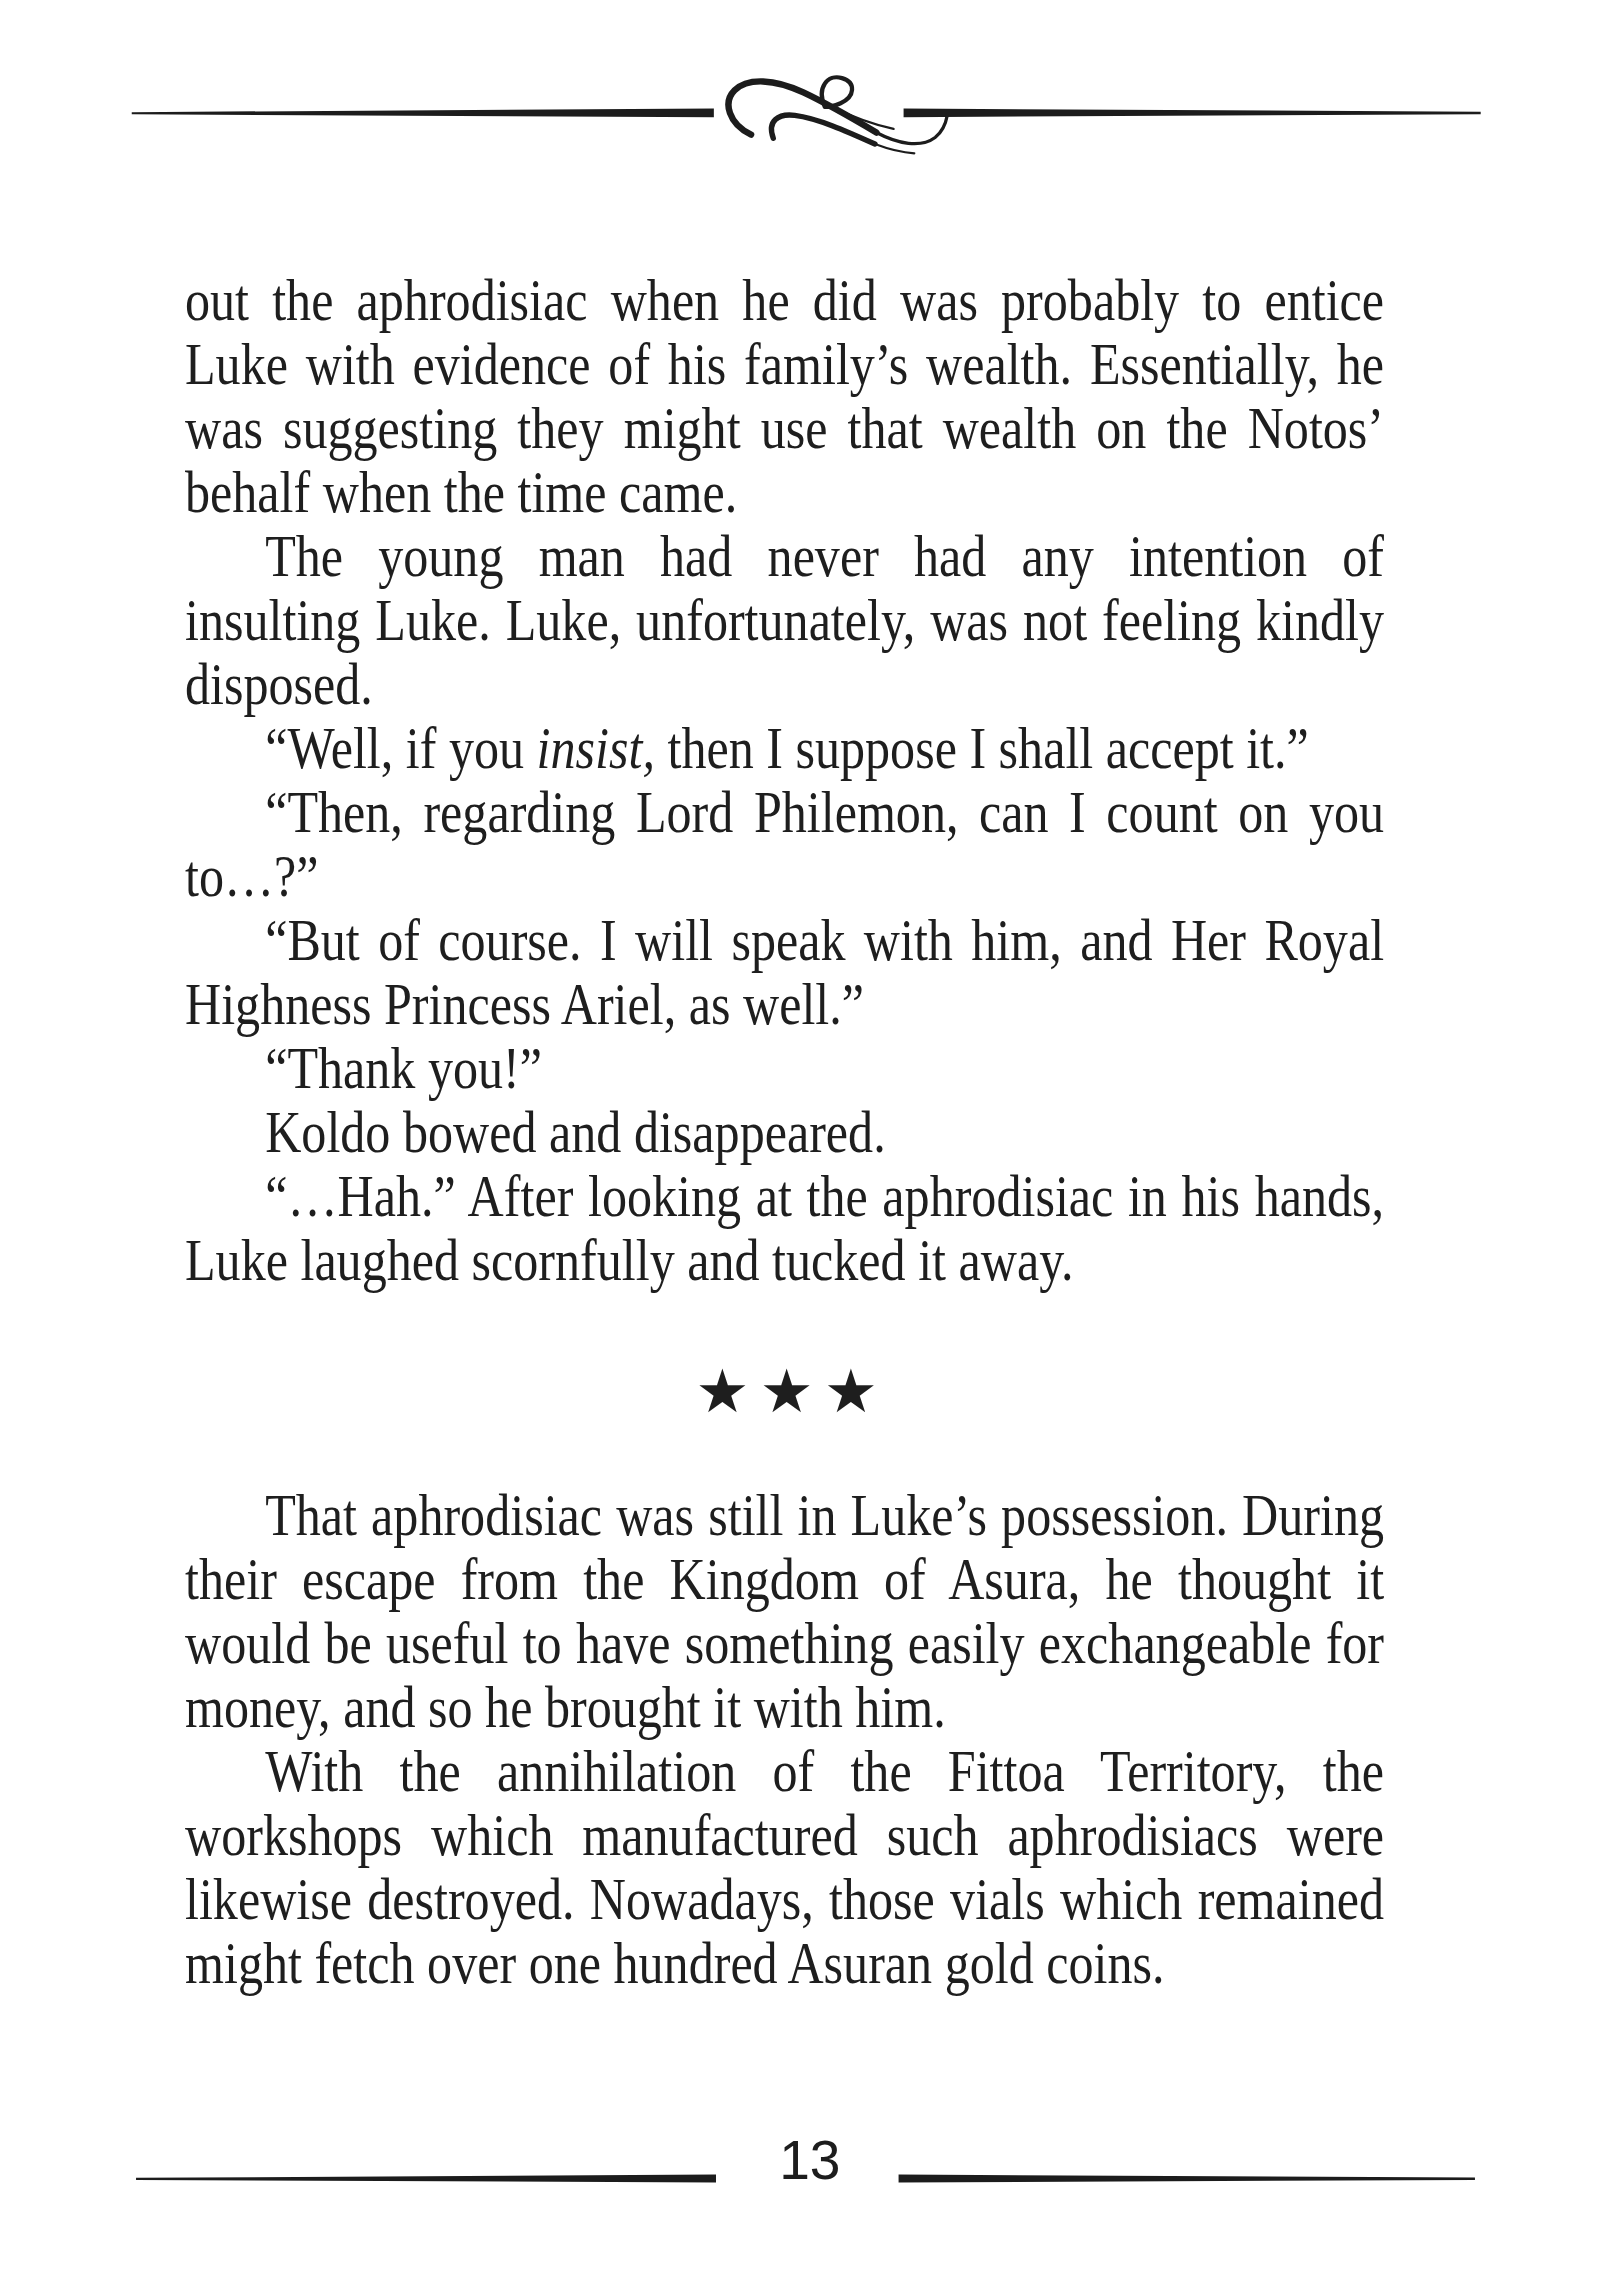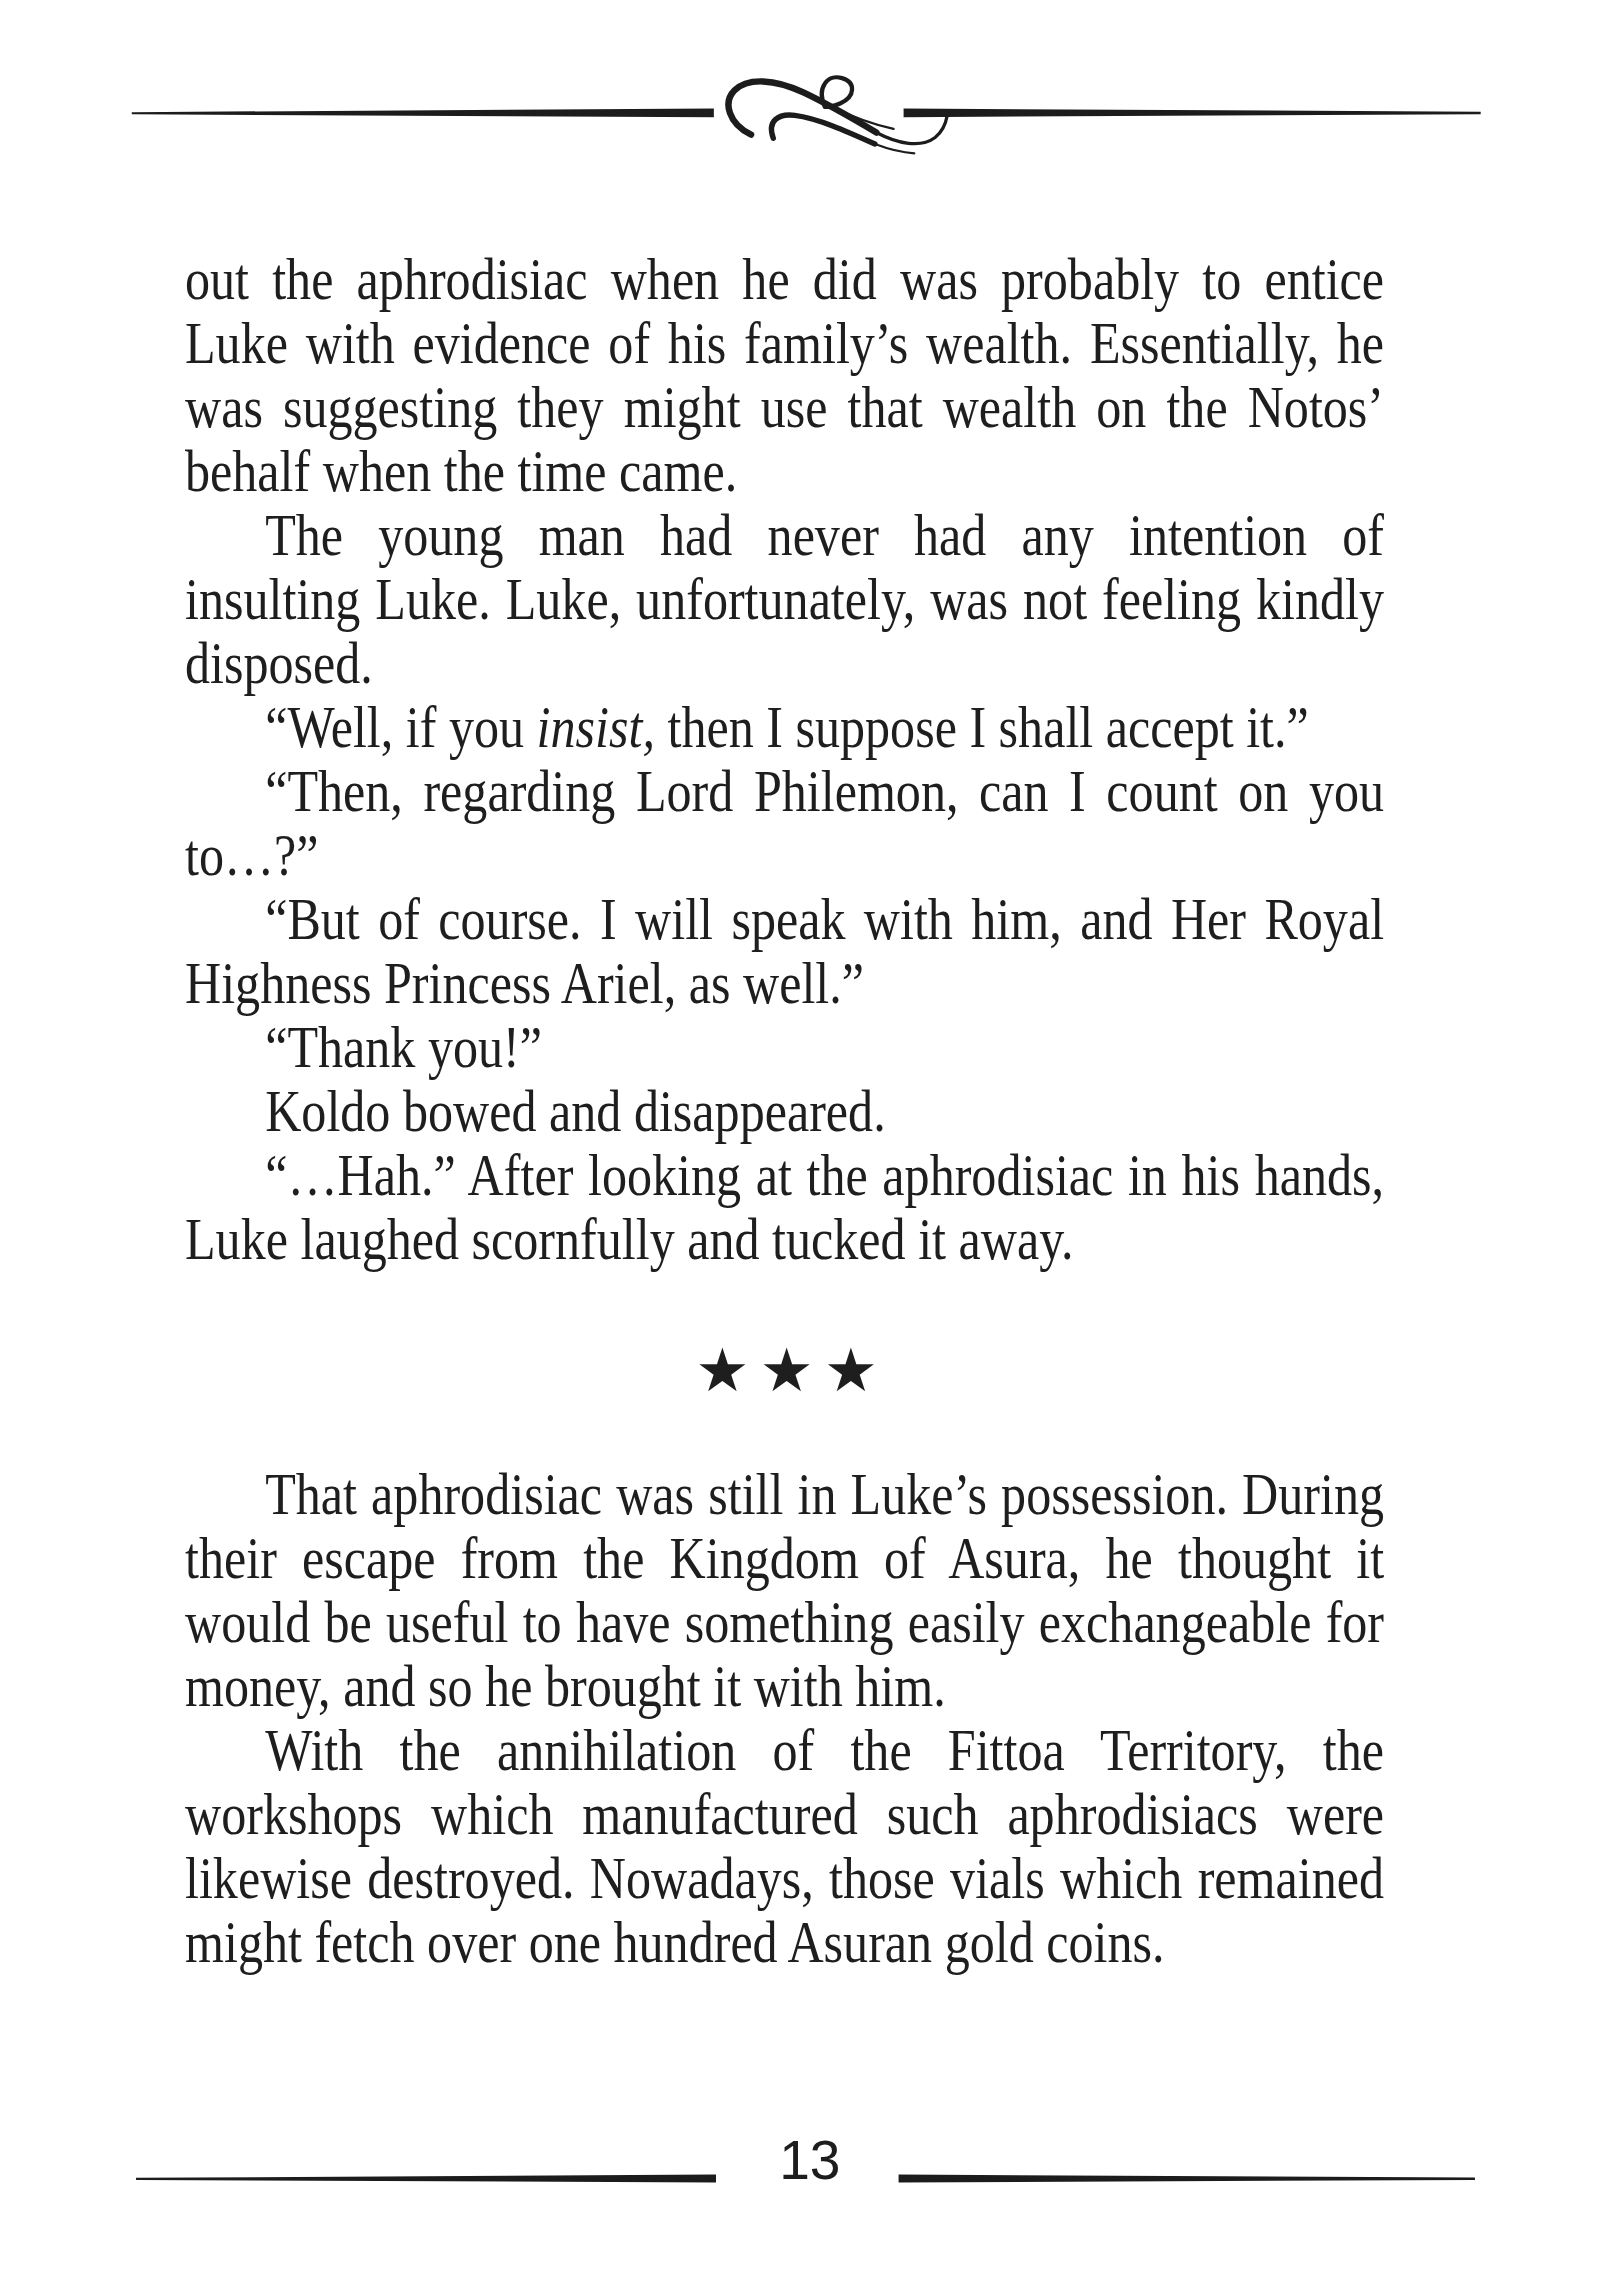--- a/index.html
+++ b/index.html
@@ -19,21 +19,21 @@
     position: absolute;
     left: 0;
     display: block;
   }
   .page-header-svg { top: 0; }
   .page-footer-svg { top: 2130px; }
 
   .text-block {
     position: absolute;
     left: 185px;
-    top: 247px;
+    top: 268px;
     width: 1199px;
   }
   .para {
     width: 1436px;               
     transform: scaleX(0.835);
     transform-origin: 0 0;
     margin: 0;
     font-size: 60px;
     line-height: 64px;
     text-align: justify;

